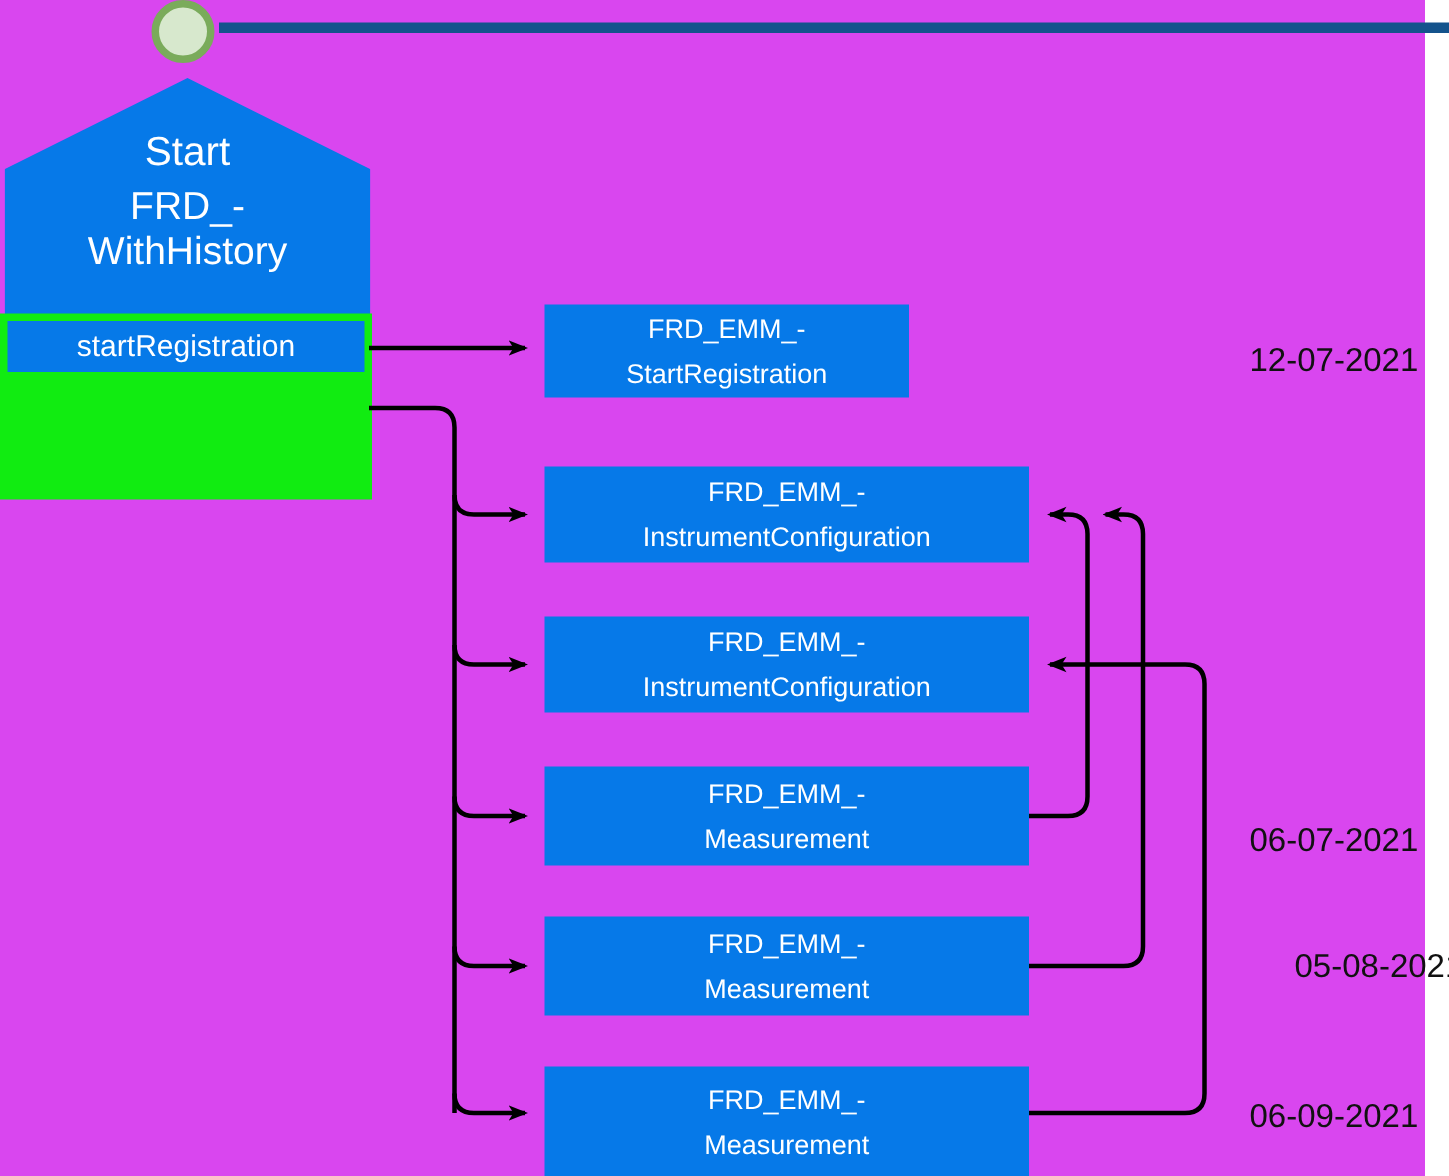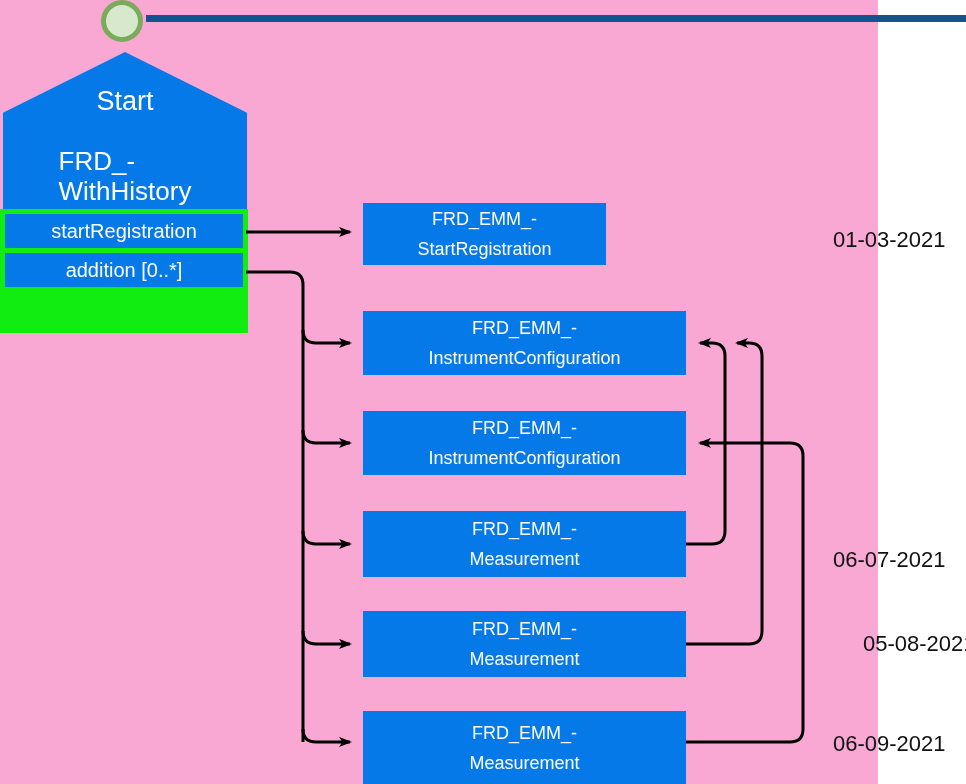--- a/index.html
+++ b/index.html
@@ -6,22 +6,22 @@
   html,body{margin:0;padding:0;}
   body{
     width:966px;height:784px;
     background:#ffffff;
     font-family:"Liberation Sans", sans-serif;
     overflow:hidden;
     position:relative;
   }
   #stage{
     position:relative;
-    width:878px;height:784px;
-    background:#f9a8d4;
+    width:950px;height:784px;
+    background:#d946ef;
   }
   svg#edges{
     position:absolute;left:0;top:0;
     width:966px;height:784px;
     pointer-events:none;
   }
   
   .timeline-line{
     position:absolute;
     left:146px;top:15px;
@@ -54,22 +54,22 @@
     font-size:27px;
     line-height:30px;
     margin-top:34px;
     text-align:center;
     white-space:pre;
   }
   .pentagon .pname{
     color:#ffffff;
     font-size:26px;
     line-height:30px;
-    margin-top:30px;
-    text-align:left;
+    margin-top:6px;
+    text-align:center;
     white-space:pre-line;
   }
   
   .compartment{
     position:absolute;
     left:0px;top:209px;
     width:248px;height:124px;
     background:#11ec11;
     box-sizing:border-box;
     padding:5px;
@@ -122,21 +122,20 @@
   <div class="start-circle" style="border-color: rgb(122, 171, 91); background: rgb(215, 232, 205);"></div>
 
   <div class="pentagon" style="background: rgb(6, 121, 232);">
     <div class="ptitle">Start</div>
     <div class="pname">FRD_-
 WithHistory</div>
   </div>
 
   <div class="compartment" style="background: rgb(17, 236, 17);">
     <div class="comp-row">startRegistration</div>
-    <div class="comp-row">addition [0..*]</div>
   </div>
 
   <svg id="edges" viewBox="0 0 966 784" xmlns="http://www.w3.org/2000/svg">
     <defs>
       <marker id="arrowR" markerWidth="13" markerHeight="11" refX="11" refY="5.5" orient="auto" markerUnits="userSpaceOnUse">
         <path d="M0,0.4 L13,5.5 L0,10.6 L3.3,5.5 Z" fill="#000000"></path>
       </marker>
       <marker id="arrowL" markerWidth="13" markerHeight="11" refX="11" refY="5.5" orient="auto" markerUnits="userSpaceOnUse">
         <path d="M0,0.4 L13,5.5 L0,10.6 L3.3,5.5 Z" fill="#000000"></path>
       </marker>
@@ -168,18 +167,18 @@
 InstrumentConfiguration</span></div>
   <div class="node" style="left: 363px; top: 411px; width: 323px; height: 64px;"><span>FRD_EMM_-
 InstrumentConfiguration</span></div>
   <div class="node" style="left: 363px; top: 511px; width: 323px; height: 66px;"><span>FRD_EMM_-
 Measurement</span></div>
   <div class="node" style="left: 363px; top: 611px; width: 323px; height: 66px;"><span>FRD_EMM_-
 Measurement</span></div>
   <div class="node" style="left: 363px; top: 711px; width: 323px; height: 73px;"><span>FRD_EMM_-
 Measurement</span></div>
 
-  <div class="datelbl" style="left: 833px; top: 228px;">01-03-2021</div>
+  <div class="datelbl" style="left: 833px; top: 228px;">12-07-2021</div>
   <div class="datelbl" style="left: 833px; top: 532px; margin-top: 16px;">06-07-2021</div>
   <div class="datelbl" style="left: 863px; top: 632px;">05-08-2021</div>
   <div class="datelbl" style="left: 833px; top: 732px;">06-09-2021</div>
 
 </div>
 
 </body></html>

